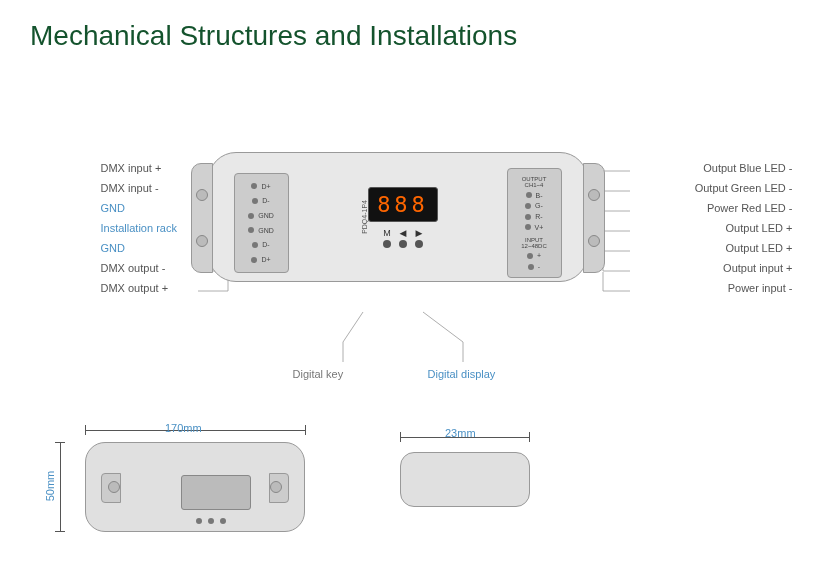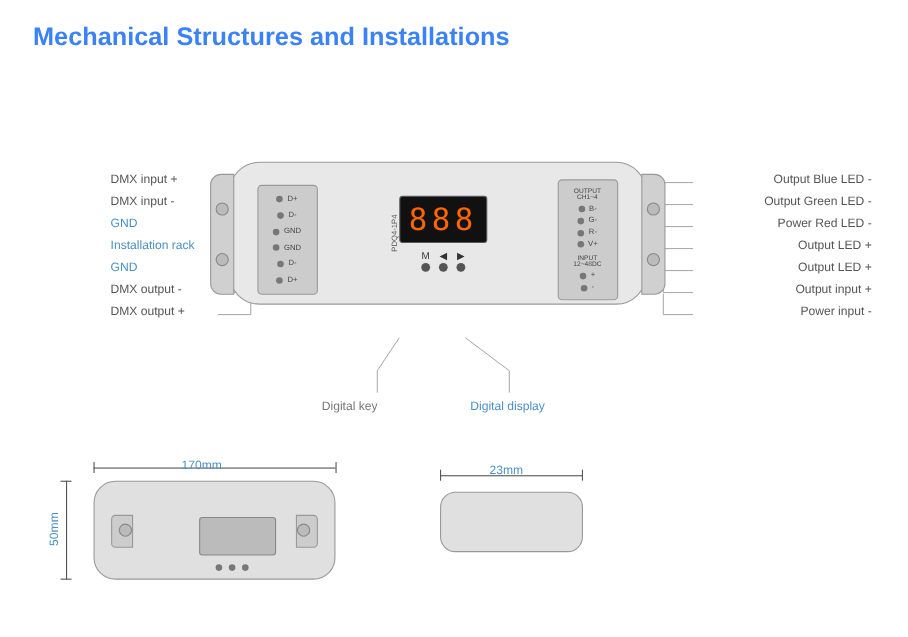--- a/index.html
+++ b/index.html
@@ -6,23 +6,23 @@
     body {
       background: #fff;
       font-family: Arial, sans-serif;
       font-size: 12px;
       color: #333;
       width: 825px;
       min-height: 579px;
       padding: 20px 30px;
     }
     h1 {
-      color: #3b82f6;
-      font-size: 23px;
-      font-weight: bold;
+      color: #14532d;
+      font-size: 28px;
+      font-weight: normal;
       margin-bottom: 20px;
     }
 
     
     .diagram-top {
       position: relative;
       width: 760px;
       height: 340px;
       margin: 0 auto;
     }
@@ -134,21 +134,21 @@
       flex-direction: column;
       align-items: center;
       gap: 6px;
     }
     .digit-display {
       background: #111;
       border: 1.5px solid #555;
       border-radius: 3px;
       padding: 4px 8px;
       color: #ff6600;
-      font-size: 28px;
+      font-size: 22px;
       font-family: monospace;
       letter-spacing: 4px;
     }
     .buttons-row {
       display: flex;
       gap: 8px;
       align-items: center;
     }
     .small-btn {
       width: 8px;

